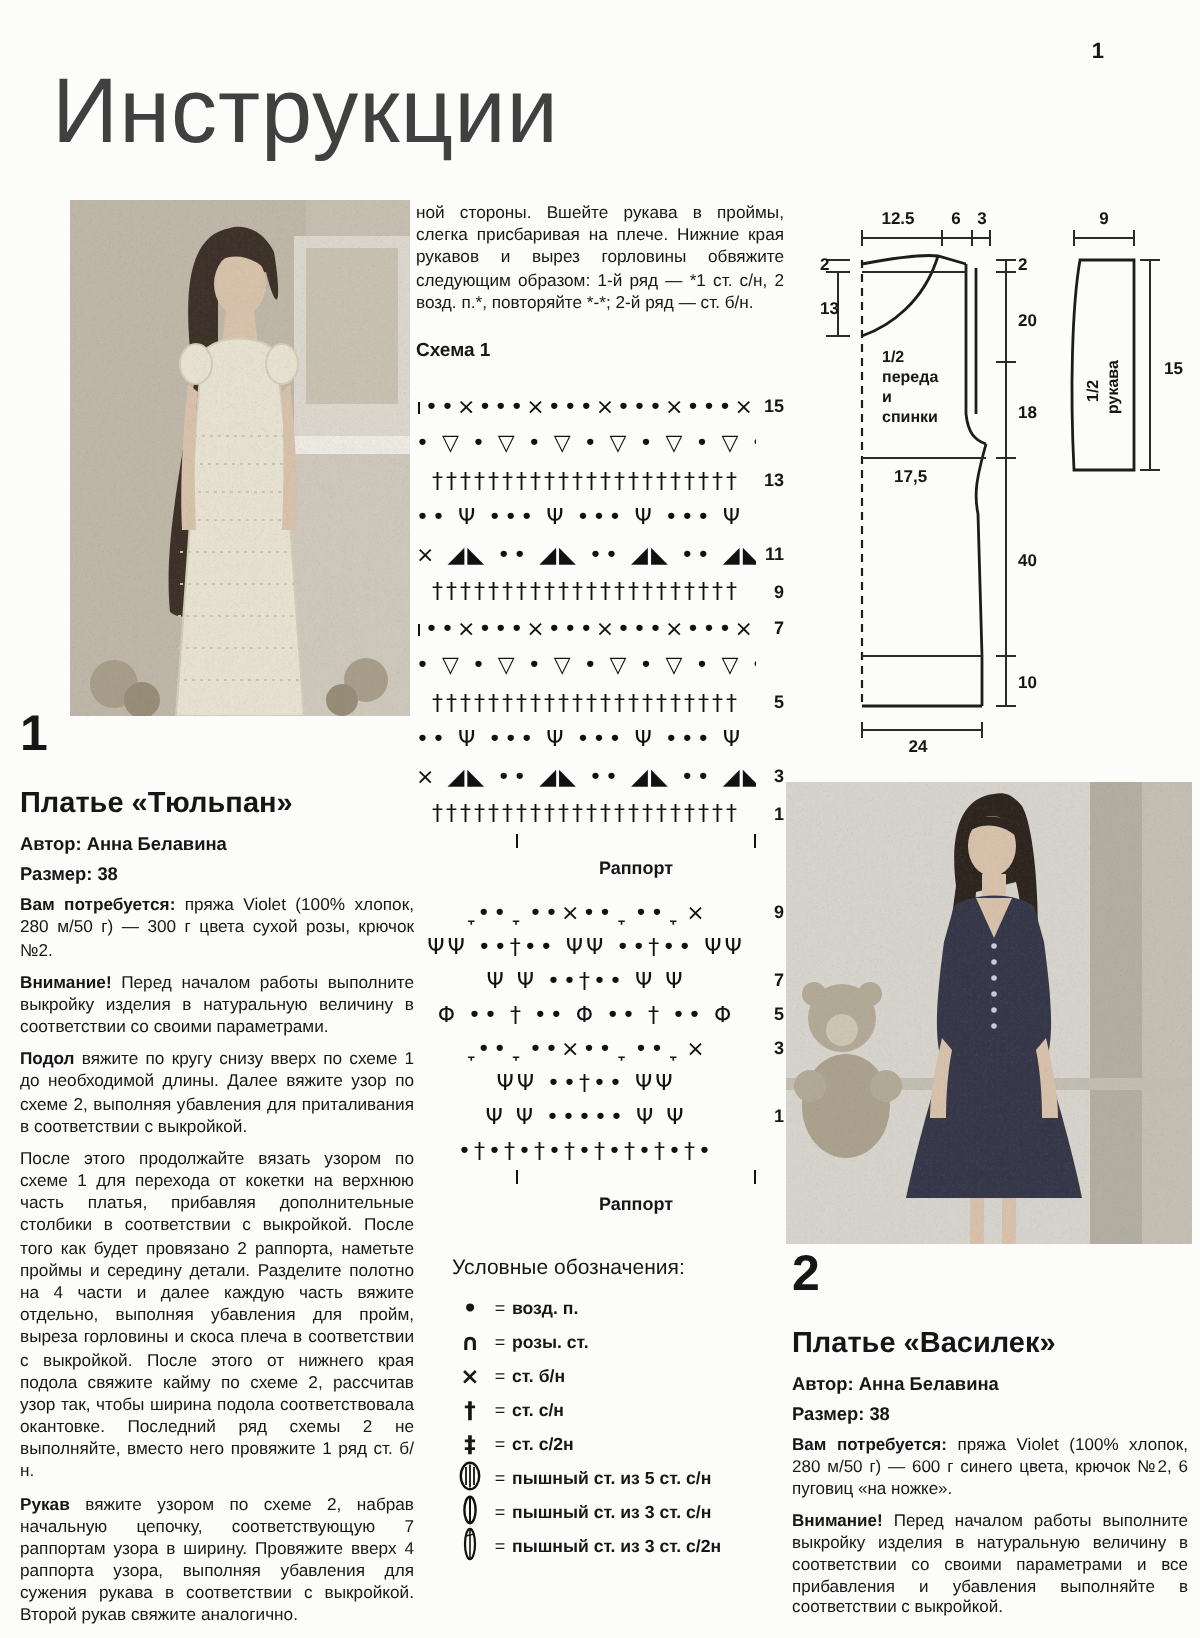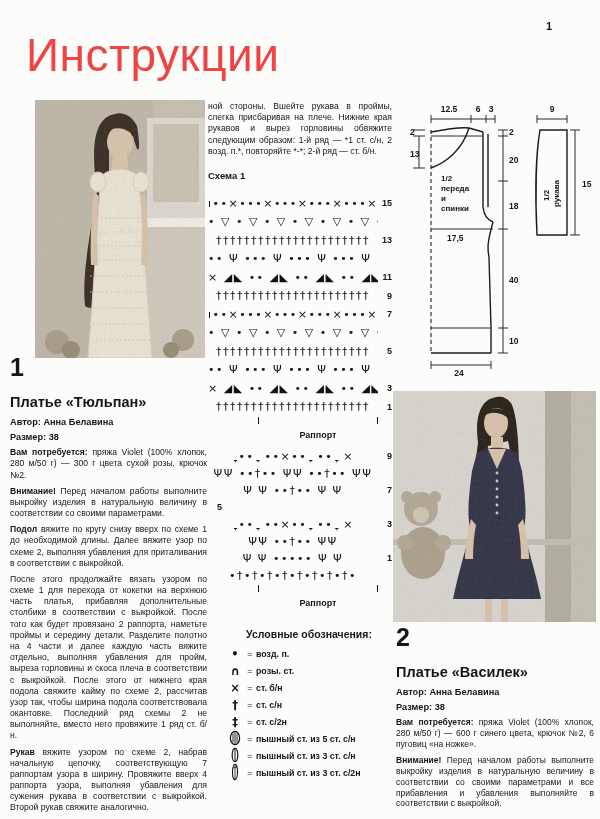--- a/index.html
+++ b/index.html
@@ -1,19 +1,19 @@
 <!DOCTYPE html>
 <html><head>
 <meta charset="utf-8">
 <style>
   html,body{margin:0;padding:0}
   body{width:600px;height:819px;position:relative;overflow:hidden;background:#fcfcfb;
        font-family:"Liberation Sans",sans-serif;color:#161616;}
   .page-title{position:absolute;left:26px;top:28px;font-size:46px;font-weight:400;
-       letter-spacing:.5px;color:#ef4444;}
+       letter-spacing:.5px;color:#404040;}
   .page-num{position:absolute;right:48px;top:20px;font-size:11px;font-weight:bold;}
 
   
   .photo1{position:absolute;left:35px;top:100px;width:170px;height:258px;}
   .photo2{position:absolute;left:393px;top:391px;width:203px;height:231px;}
   .photo1 svg,.photo2 svg{display:block}
 
   
   .leftcol{position:absolute;left:10px;top:354px;width:197px;}
   .sec-num{font-size:25px;font-weight:bold;line-height:1.05;}
@@ -31,21 +31,21 @@
   .s2 .srow{height:17px;}
   .srow .sym{flex:1;text-align:center;font-family:"DejaVu Sans",sans-serif;
        font-size:11px;letter-spacing:1.5px;white-space:nowrap;overflow:hidden;color:#111;}
   .srow .rnum{width:14px;font-size:9px;font-weight:bold;text-align:right;}
   .rap{margin:1px 14px 6px auto;width:120px;text-align:center;}
   .rap-ticks{display:block;height:7px;border-left:1.2px solid #111;border-right:1.2px solid #111;}
   .rap-label{font-size:9px;font-weight:bold;text-align:center;}
 
   
   .legend{margin-top:18px;padding-left:18px;}
-  .legend-title{font-size:10.5px;font-weight:bold;margin:0 0 6px;text-align:center;}
+  .legend-title{font-size:10.5px;font-weight:normal;margin:0 0 6px;}
   .leg-item{display:flex;align-items:center;height:17px;}
   .leg-sym{width:18px;text-align:center;font-family:"DejaVu Sans",sans-serif;
        font-size:11.5px;font-weight:bold;}
   .leg-eq{width:12px;font-size:9px;text-align:center;}
   .leg-label{font-size:8.8px;font-weight:bold;}
 
   
   .pattern{position:absolute;left:380px;top:95px;width:205px;height:296px;margin-left:29px;}
   .rightcol{position:absolute;left:396px;top:624px;width:198px;}
   .rightcol p.body{font-size:8.5px;line-height:1.28;}
@@ -191,20 +191,21 @@
       </div>
       <div class="srow">
         <span class="sym">ΨΨ ••†•• ΨΨ ••†•• ΨΨ</span>
         <span class="rnum"></span>
       </div>
       <div class="srow">
         <span class="sym">Ψ Ψ ••†•• Ψ Ψ</span>
         <span class="rnum">7</span>
       </div>
       <div class="srow">
+        <span class="sym">Φ •• † •• Φ •• † •• Φ</span>
         <span class="rnum">5</span>
       </div>
       <div class="srow">
         <span class="sym">ׇ •• ׇ ••×•• ׇ •• ׇ ×</span>
         <span class="rnum">3</span>
       </div>
       <div class="srow">
         <span class="sym">ΨΨ ••†•• ΨΨ</span>
         <span class="rnum"></span>
       </div>

